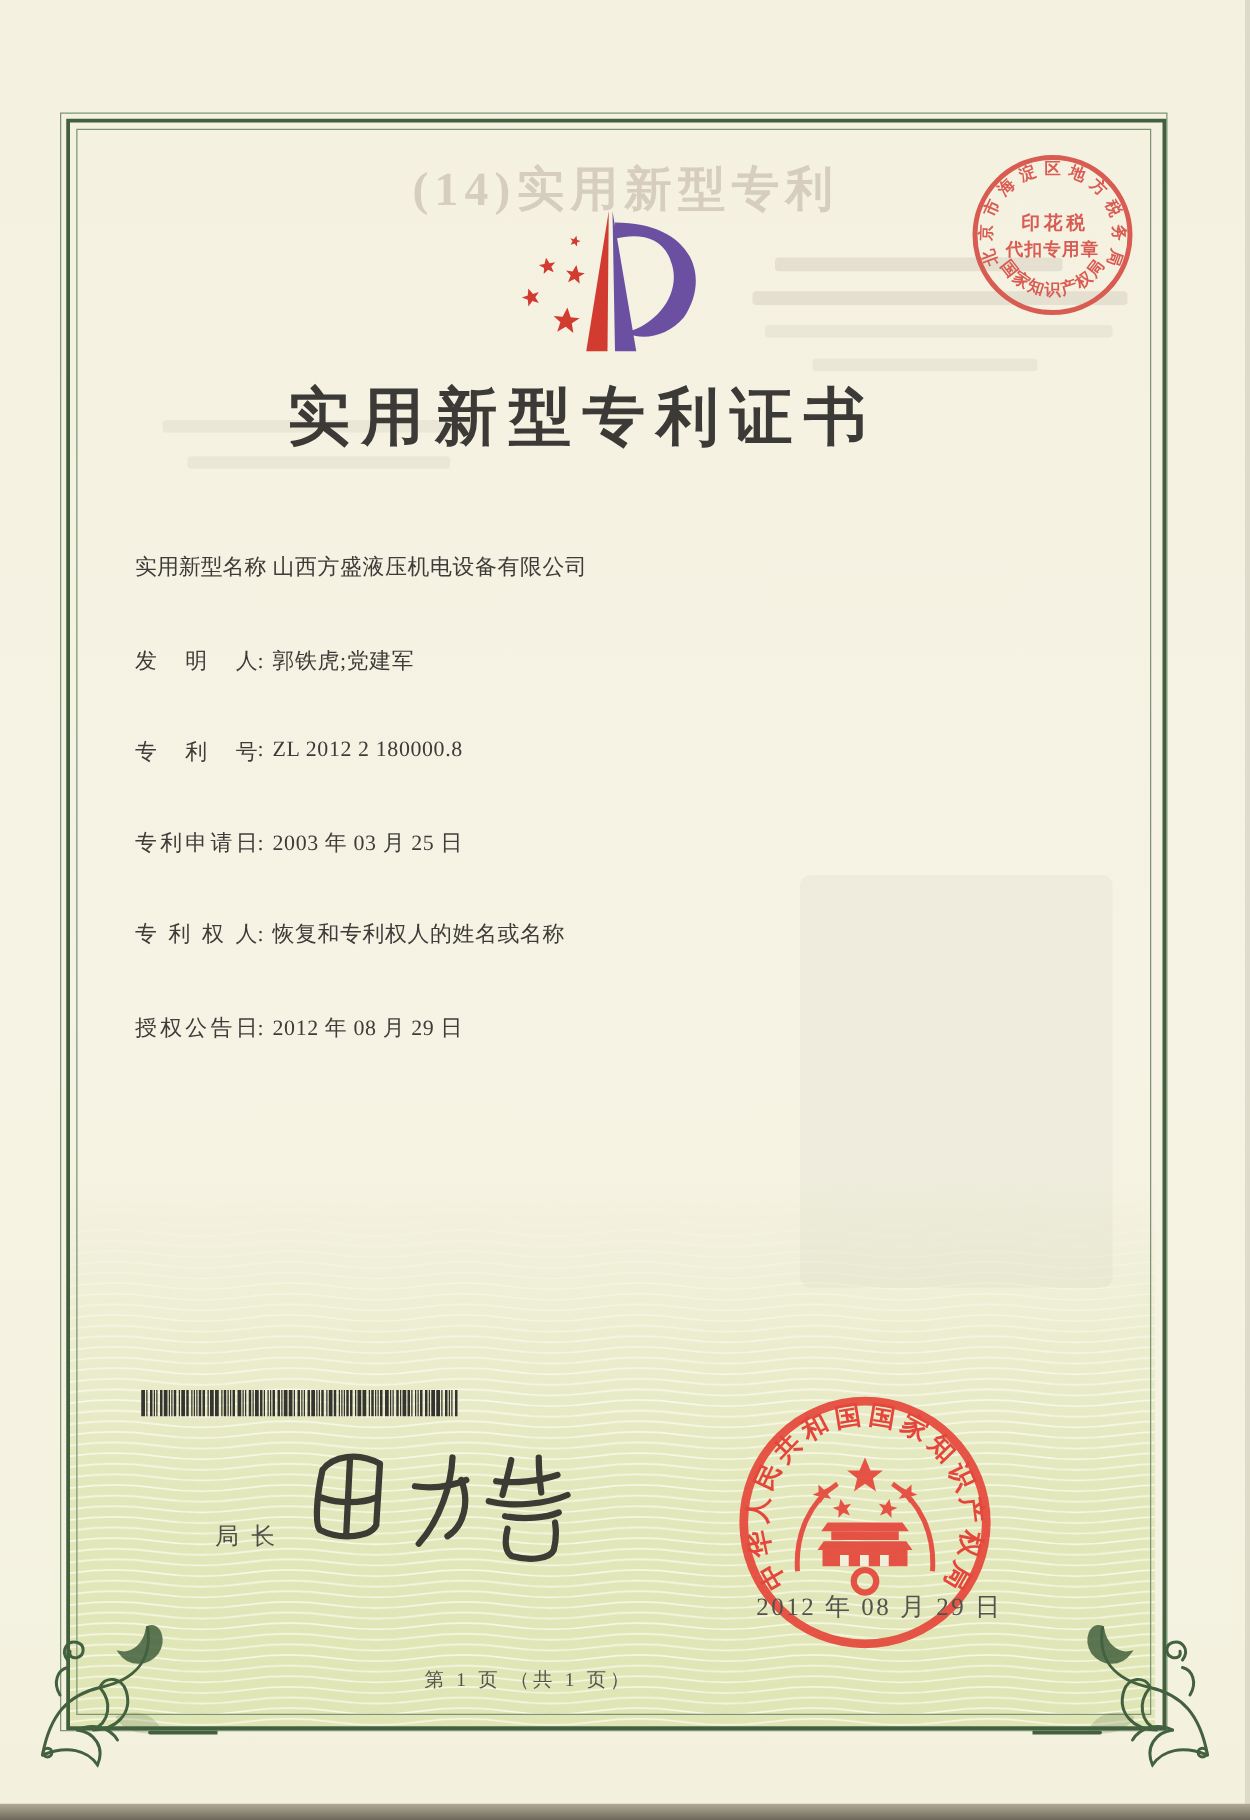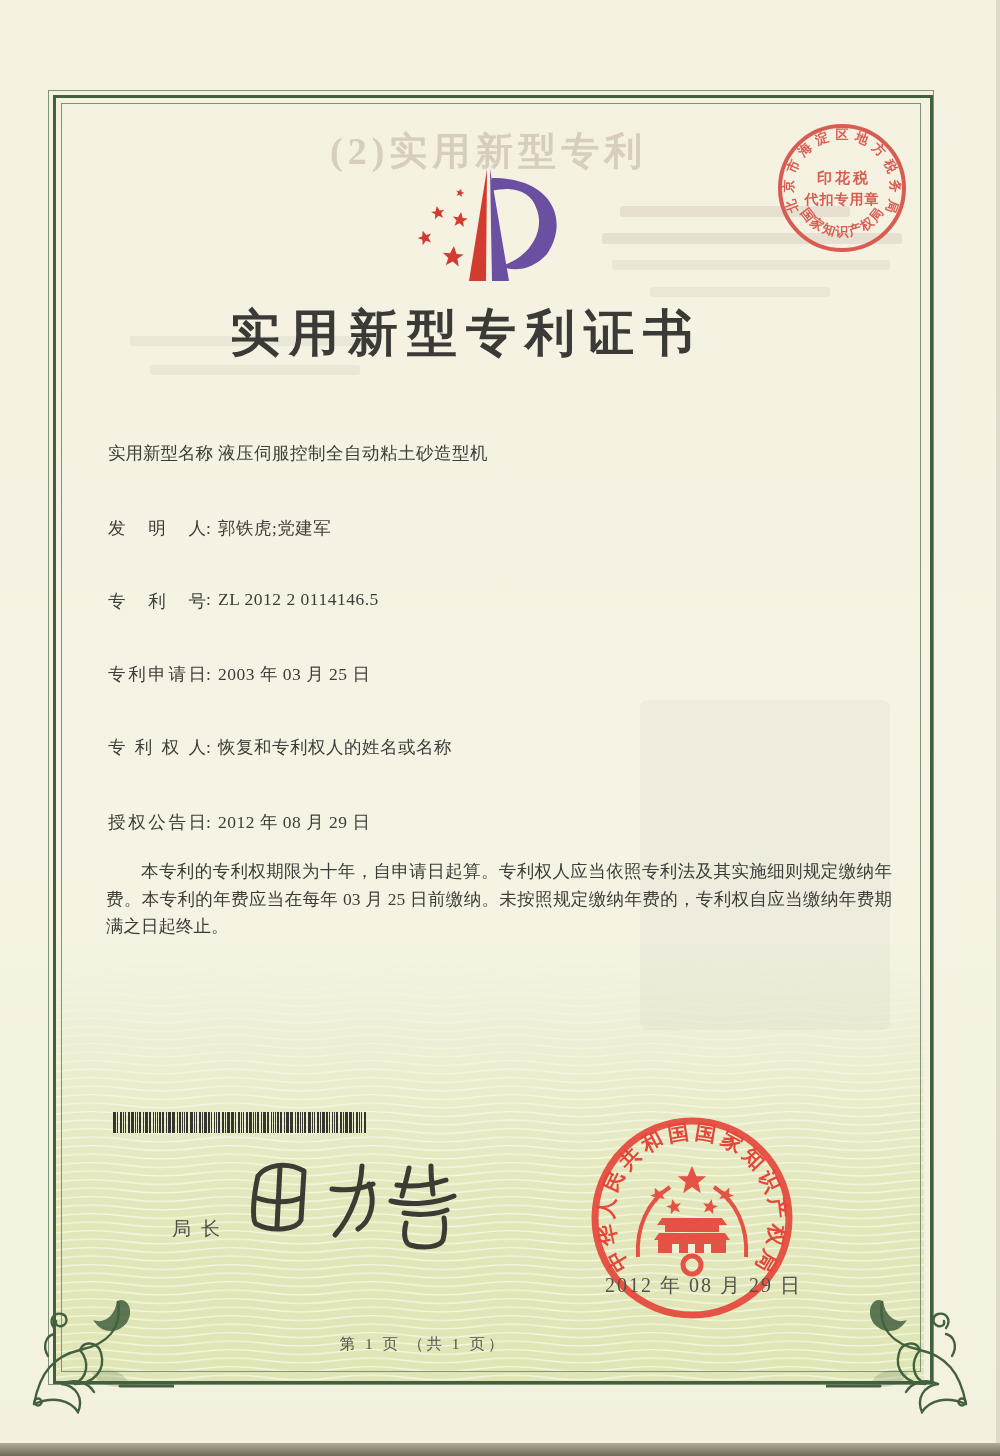--- a/index.html
+++ b/index.html
@@ -91,21 +91,21 @@
       <path d="M10,118 C30,110 46,114 54,126 C60,112 52,100 38,98"></path>
       <path d="M38,98 C50,92 64,96 70,106"></path>
       <path d="M30,42 C24,34 30,26 38,28 C44,30 44,38 38,40 C34,41 31,39 32,35"></path>
       <path d="M70,88 C84,82 98,86 104,98 C90,102 76,98 70,88 Z" fill="#44613f" opacity="0.18"></path>
       <path d="M96,100 L150,100" stroke-width="3"></path>
       <path d="M24,70 C18,60 22,50 30,48"></path>
       <circle cx="14" cy="116" r="3.5"></circle>
     </g>
   </svg>
 
-  <div class="abs ghost-title">(2)实用新型专利</div>
+  <div class="abs ghost-title">(14)实用新型专利</div>
   <div class="abs gbar" style="left:620px;top:206px;width:230px;"></div>
   <div class="abs gbar" style="left:602px;top:233px;width:300px;"></div>
   <div class="abs gbar2" style="left:612px;top:260px;width:278px;"></div>
   <div class="abs gbar2" style="left:650px;top:287px;width:180px;"></div>
   <div class="abs gbar2" style="left:130px;top:336px;width:250px;"></div>
   <div class="abs gbar2" style="left:150px;top:365px;width:210px;"></div>
   <div class="abs" style="left:640px;top:700px;width:250px;height:330px;background:rgba(160,150,135,.07);border-radius:8px;"></div>
 
 
   <svg class="abs" style="left:410px;top:160px;" width="200" height="135" viewBox="0 0 200 135">
@@ -127,35 +127,35 @@
   <div class="abs title">实用新型专利证书</div>
 
   <div class="abs field" style="top:441px;">
     <span class="field-label">
         <span>实</span>
         <span>用</span>
         <span>新</span>
         <span>型</span>
         <span>名</span>
         <span>称</span>
-      </span><span class="field-colon">:</span><span class="field-value">液压伺服控制全自动粘土砂造型机</span>
+      </span><span class="field-colon">:</span><span class="field-value">山西方盛液压机电设备有限公司</span>
   </div>
   <div class="abs field" style="top:516px;">
     <span class="field-label">
         <span>发</span>
         <span>明</span>
         <span>人</span>
       </span><span class="field-colon">:</span><span class="field-value">郭铁虎;党建军</span>
   </div>
   <div class="abs field" style="top:589px;">
     <span class="field-label">
         <span>专</span>
         <span>利</span>
         <span>号</span>
-      </span><span class="field-colon">:</span><span class="field-value">ZL 2012 2 0114146.5</span>
+      </span><span class="field-colon">:</span><span class="field-value">ZL 2012 2 180000.8</span>
   </div>
   <div class="abs field" style="top:662px;">
     <span class="field-label">
         <span>专</span>
         <span>利</span>
         <span>申</span>
         <span>请</span>
         <span>日</span>
       </span><span class="field-colon">:</span><span class="field-value">2003 年 03 月 25 日</span>
   </div>
@@ -171,21 +171,20 @@
     <span class="field-label">
         <span>授</span>
         <span>权</span>
         <span>公</span>
         <span>告</span>
         <span>日</span>
       </span><span class="field-colon">:</span><span class="field-value">2012 年 08 月 29 日</span>
   </div>
 
   <div class="abs bodytext">
-    <p>本专利的专利权期限为十年，自申请日起算。专利权人应当依照专利法及其实施细则规定缴纳年费。本专利的年费应当在每年 03 月 25 日前缴纳。未按照规定缴纳年费的，专利权自应当缴纳年费期满之日起终止。</p>
   </div>
 
   <div class="abs barcode" id="barcode">
       <i style="width: 3px; margin-right: 1px;"></i>
       <i style="width: 1px; margin-right: 2px;"></i>
       <i style="width: 2px; margin-right: 1px;"></i>
       <i style="width: 1px; margin-right: 1px;"></i>
       <i style="width: 1px; margin-right: 2px;"></i>
       <i style="width: 2px; margin-right: 1px;"></i>
       <i style="width: 3px; margin-right: 1px;"></i>

